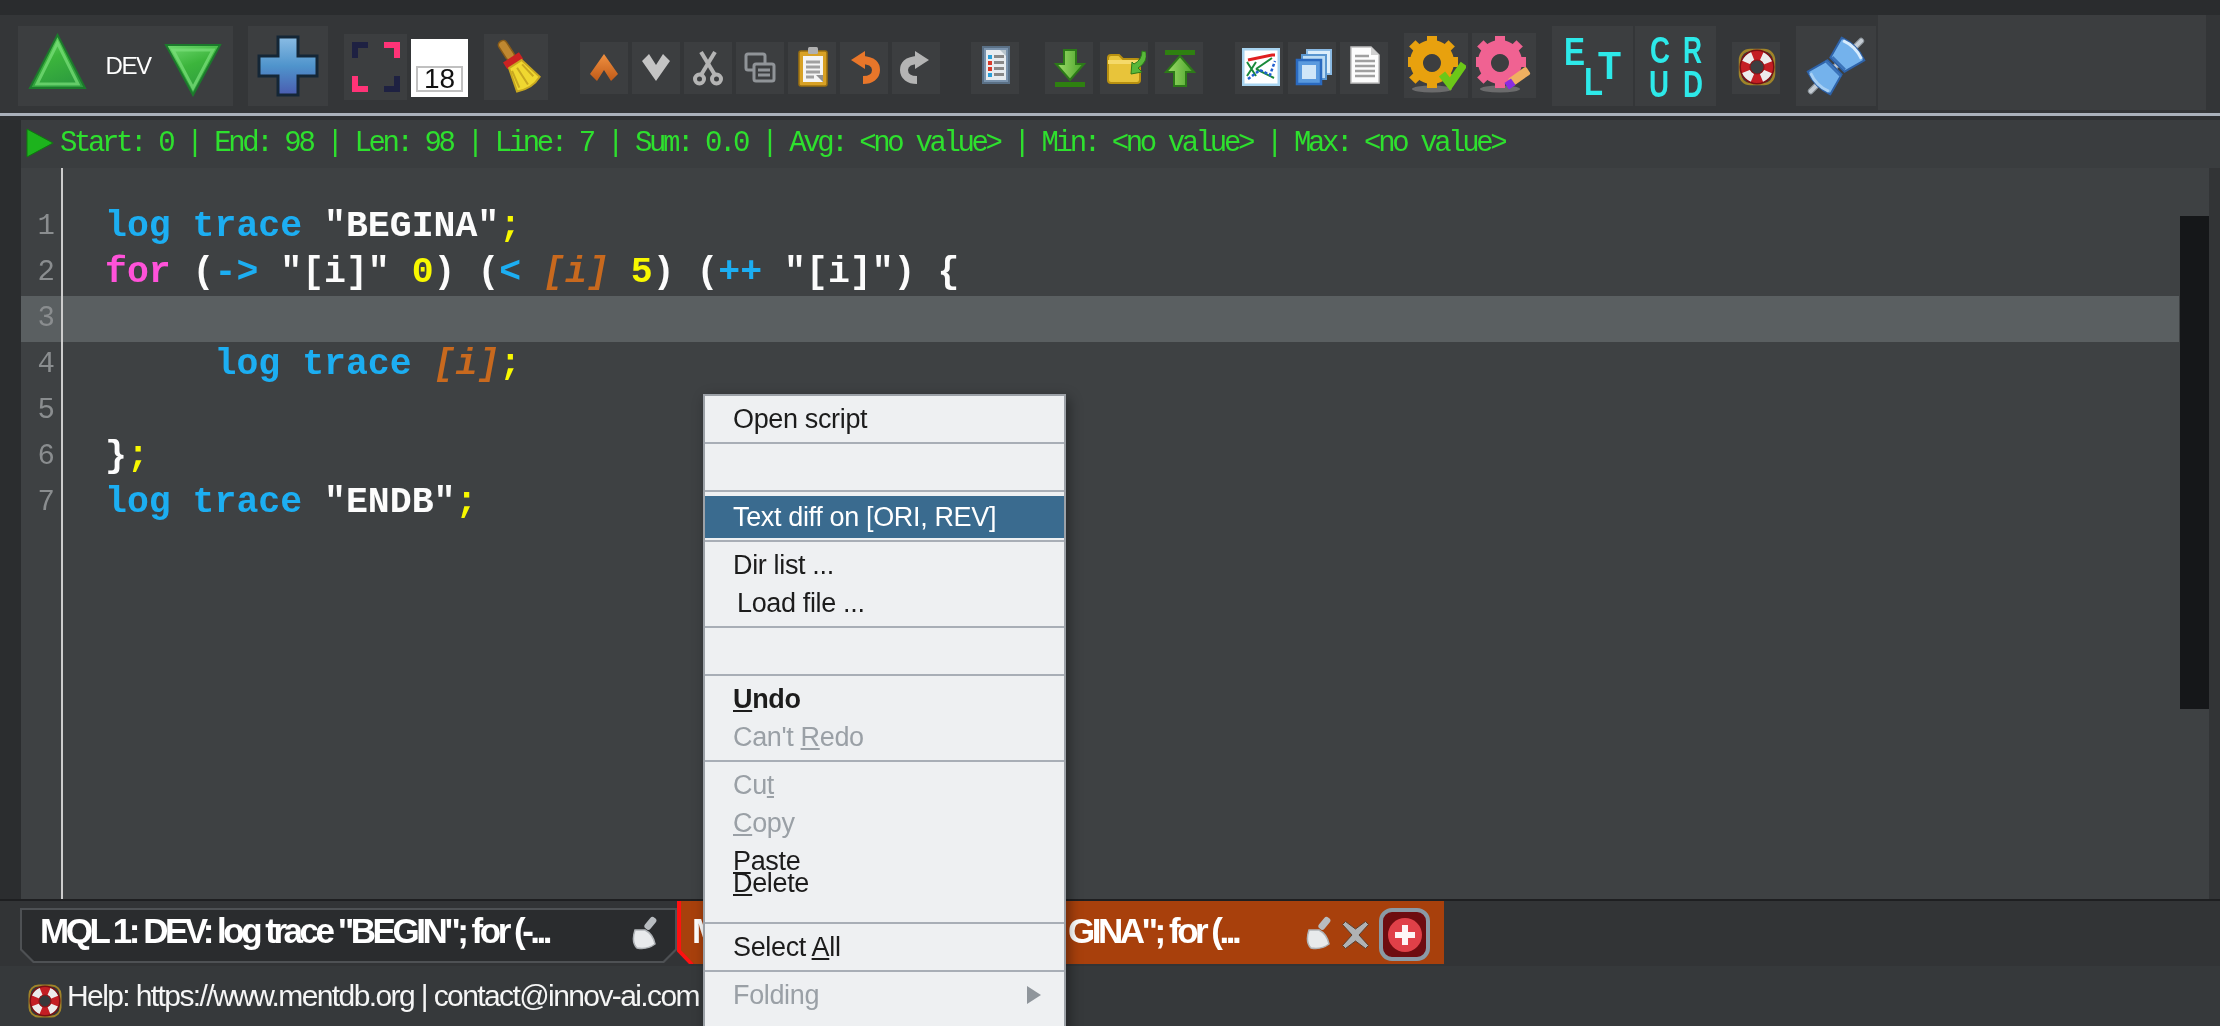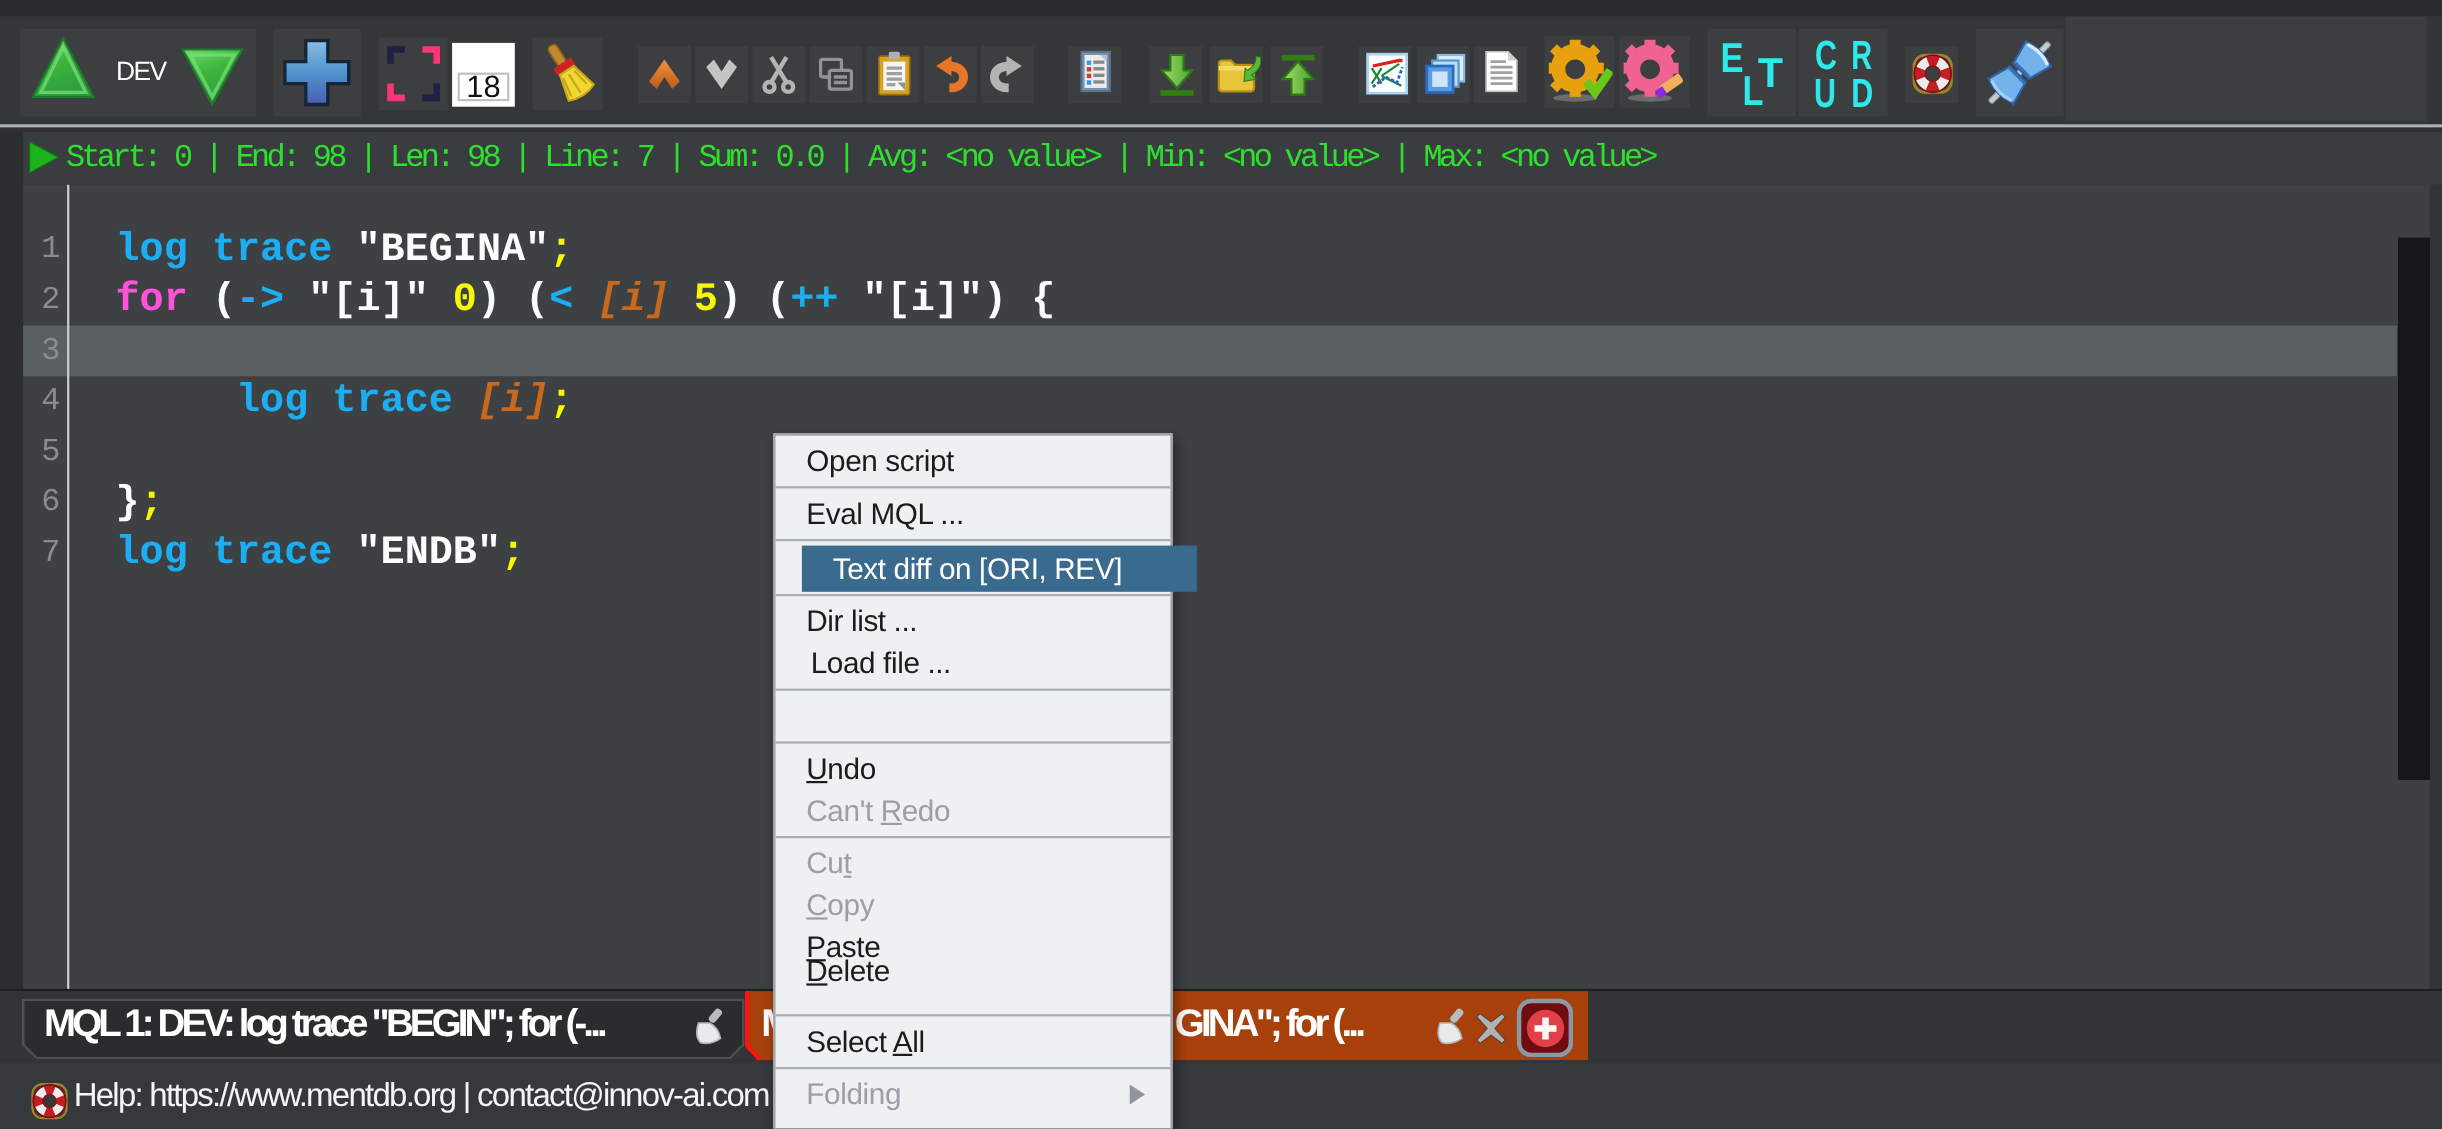--- a/index.html
+++ b/index.html
@@ -47,21 +47,21 @@
   #statusbar .txt{position:absolute;left:67px;top:50%;transform:translateY(-50%);
         color:#f5f5f5;font-size:30px;letter-spacing:-1.6px;white-space:pre;}
   
   #menu{left:703px;top:394px;width:363px;height:650px;background:#eef0f2;
         border:2px solid #9ca1a7;box-sizing:border-box;z-index:10;box-shadow:3px 4px 12px rgba(0,0,0,0.4);
         font-size:27px;color:#1c1c1c;letter-spacing:-0.35px;}
   .mi{position:absolute;left:0;width:100%;height:38px;line-height:38px;padding-left:28px;
       box-sizing:border-box;white-space:pre;}
   .msep{position:absolute;left:0;width:100%;height:2px;background:#a8aeb6;}
   .dis{color:#9aa0a6;}
-  .hi{background:#3a6b8f;color:#fff;height:42px;line-height:42px;margin-left:24px;}
+  .hi{background:#3a6b8f;color:#fff;height:42px;line-height:42px;}
   u{text-decoration:underline;}
   .ic{position:absolute;}
 </style>
 </head>
 <body>
 <div class="abs" id="topdark"></div>
 <div class="abs" id="toolbar"></div>
 
 <div class="panel" style="left:18px;top:26px;width:215px;height:80px;"></div>
 <div class="panel" style="left:248px;top:26px;width:80px;height:80px;"></div>
@@ -384,29 +384,28 @@
  <rect x="2.5" y="2.5" width="31" height="31" rx="9" fill="none" stroke="#a08428" stroke-width="2"></rect>
  <circle cx="18" cy="18" r="10.5" fill="none" stroke="#c41e24" stroke-width="9"></circle>
  <circle cx="18" cy="18" r="10.5" fill="none" stroke="#ececec" stroke-width="8.5" stroke-dasharray="8.2 8.2" stroke-dashoffset="-4.1"></circle>
  <circle cx="18" cy="18" r="14.8" fill="none" stroke="#7a1013" stroke-width="1.5"></circle>
  <circle cx="18" cy="18" r="6" fill="none" stroke="#8a1518" stroke-width="1.2"></circle>
 </svg>
 
 <div class="abs" id="menu">
   <div class="mi" style="top:4px;">Open script</div>
   <div class="msep" style="top:46px;"></div>
-  <div class="mi" style="top:52px;">Eval MQL ...</div>
   <div class="msep" style="top:94px;"></div>
   <div class="mi hi" style="top:100px;">Text diff on [ORI, REV]</div>
   <div class="msep" style="top:144px;"></div>
   <div class="mi" style="top:150px;">Dir list ...</div>
   <div class="mi" style="top:188px;padding-left:32px;">Load file ...</div>
   <div class="msep" style="top:230px;"></div>
   <div class="msep" style="top:278px;"></div>
-  <div class="mi" style="top:284px;"><u>U</u>ndo</div>
+  <div class="mi" style="top:284px;font-weight:bold;"><u>U</u>ndo</div>
   <div class="mi dis" style="top:322px;">Can't <u>R</u>edo</div>
   <div class="msep" style="top:364px;"></div>
   <div class="mi dis" style="top:370px;">Cu<u>t</u></div>
   <div class="mi dis" style="top:408px;"><u>C</u>opy</div>
   <div class="mi" style="top:446px;"><u>P</u>aste</div>
   <div class="mi" style="top:468px;"><u>D</u>elete</div>
   <div class="msep" style="top:526px;"></div>
   <div class="mi" style="top:532px;">Select <u>A</u>ll</div>
   <div class="msep" style="top:574px;"></div>
   <div class="mi dis" style="top:580px;">Folding</div>

